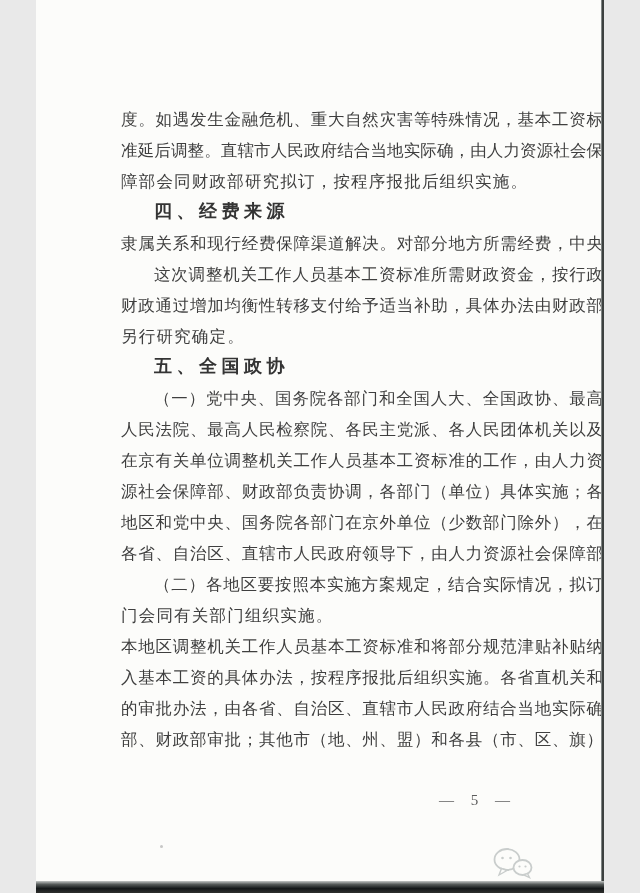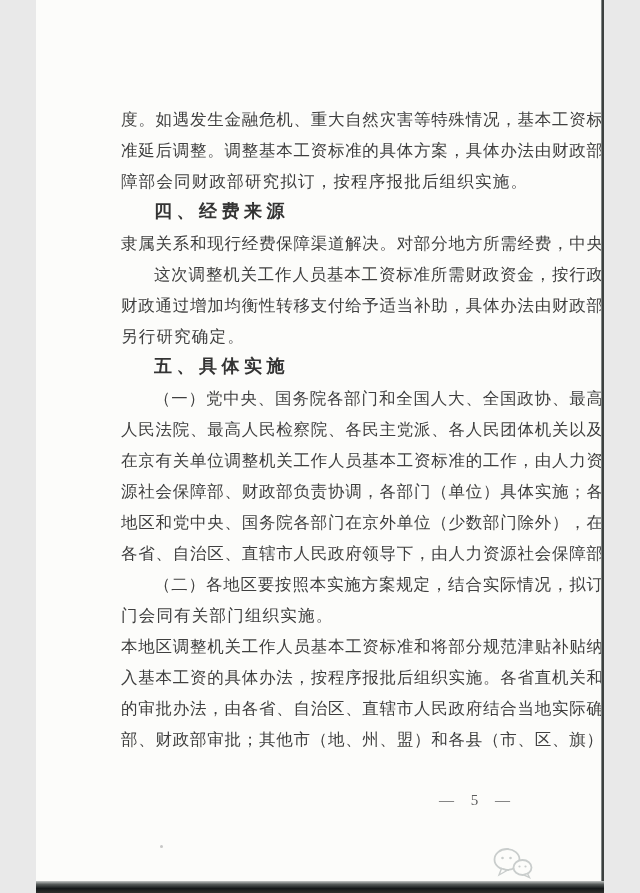--- a/index.html
+++ b/index.html
@@ -105,28 +105,28 @@
     background: linear-gradient(to bottom, #c3c7c6 0%, #565b5a 28%, #15191a 62%, #2e2f2d 100%);
   }
 </style>
 </head>
 <body>
 
 <div class="screen" style="background: rgb(252, 252, 250);">
 
   <div class="doc-body" style="color: rgb(63, 63, 63);">
       <div class="line">度。如遇发生金融危机、重大自然灾害等特殊情况，基本工资标</div>
-      <div class="line">准延后调整。调整基本工资标准的具体方案，具体办法由财政部</div>
+      <div class="line">准延后调整。直辖市人民政府结合当地实际确，由人力资源社会保</div>
       <div class="line last">障部会同财政部研究拟订，按程序报批后组织实施。</div>
       <div class="heading" style="color: rgb(52, 52, 52);">四、经费来源</div>
       <div class="line">隶属关系和现行经费保障渠道解决。对部分地方所需经费，中央</div>
       <div class="line first">这次调整机关工作人员基本工资标准所需财政资金，按行政</div>
       <div class="line">财政通过增加均衡性转移支付给予适当补助，具体办法由财政部</div>
       <div class="line last">另行研究确定。</div>
-      <div class="heading" style="color: rgb(52, 52, 52);">五、具体实施</div>
+      <div class="heading" style="color: rgb(52, 52, 52);">五、全国政协</div>
       <div class="line first">（一）党中央、国务院各部门和全国人大、全国政协、最高</div>
       <div class="line">人民法院、最高人民检察院、各民主党派、各人民团体机关以及</div>
       <div class="line">在京有关单位调整机关工作人员基本工资标准的工作，由人力资</div>
       <div class="line">源社会保障部、财政部负责协调，各部门（单位）具体实施；各</div>
       <div class="line">地区和党中央、国务院各部门在京外单位（少数部门除外），在</div>
       <div class="line">各省、自治区、直辖市人民政府领导下，由人力资源社会保障部</div>
       <div class="line first">（二）各地区要按照本实施方案规定，结合实际情况，拟订</div>
       <div class="line last">门会同有关部门组织实施。</div>
       <div class="line">本地区调整机关工作人员基本工资标准和将部分规范津贴补贴纳</div>
       <div class="line">入基本工资的具体办法，按程序报批后组织实施。各省直机关和</div>

